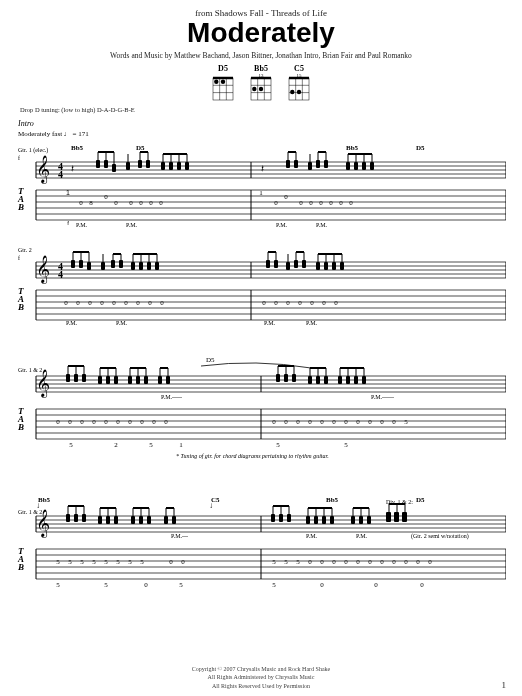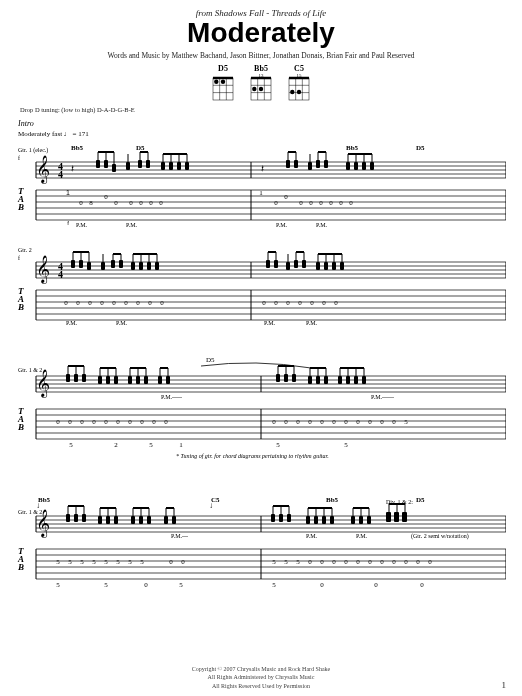--- a/index.html
+++ b/index.html
@@ -21,21 +21,20 @@
     }
 
     .header {
       text-align: center;
       margin-bottom: 4px;
     }
 
     .from-text {
       font-size: 9px;
       color: #222;
-      font-style: italic;
     }
 
     .title {
       font-size: 28px;
       font-weight: bold;
       color: #000;
       line-height: 1.1;
       font-family: Arial, sans-serif;
     }
 
@@ -98,21 +97,21 @@
       margin: 0 auto;
     }
   </style>
 </head>
 <body>
 
 <div class="page">
   <div class="header">
     <div class="from-text">from Shadows Fall - Threads of Life</div>
     <div class="title">Moderately</div>
-    <div class="credits">Words and Music by Matthew Bachand, Jason Bittner, Jonathan Donais, Brian Fair and Paul Reserved</div>
+    <div class="credits">Words and Music by Matthew Bachand, Jason Bittner, Jonathan Intro, Brian Fair and Paul Romanko</div>
   </div>
 
   <div class="chord-diagrams">
     <div class="chord-diagram">
       <div class="chord-name">D5</div>
       <svg width="22" height="28" viewBox="0 0 22 28">
         <rect x="1" y="4" width="20" height="22" fill="none" stroke="#000" stroke-width="0.5"></rect>
         <line x1="1" y1="4" x2="21" y2="4" stroke="#000" stroke-width="2.5"></line>
         <line x1="7.67" y1="4" x2="7.67" y2="26" stroke="#000" stroke-width="0.5"></line>
         <line x1="14.33" y1="4" x2="14.33" y2="26" stroke="#000" stroke-width="0.5"></line>

